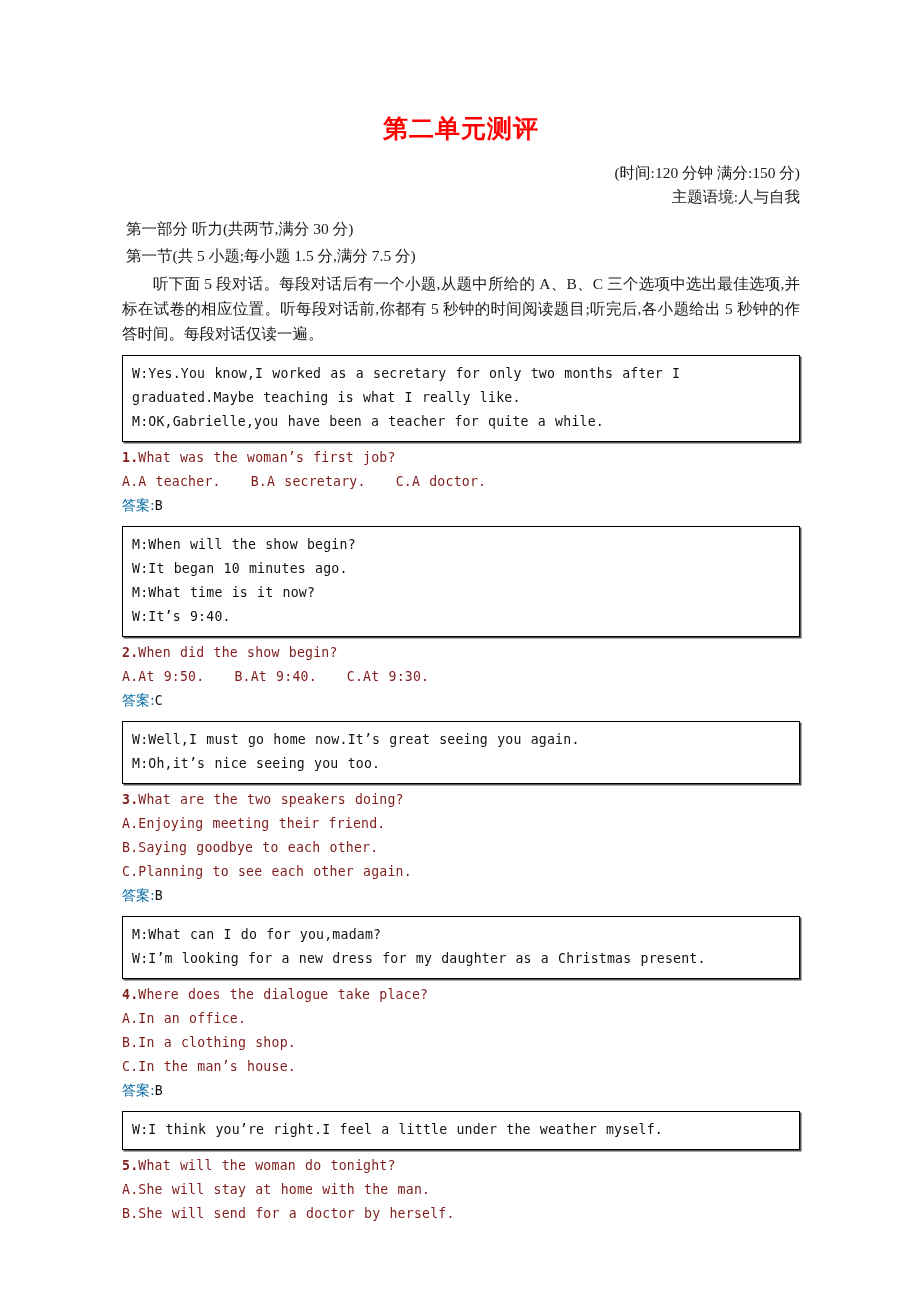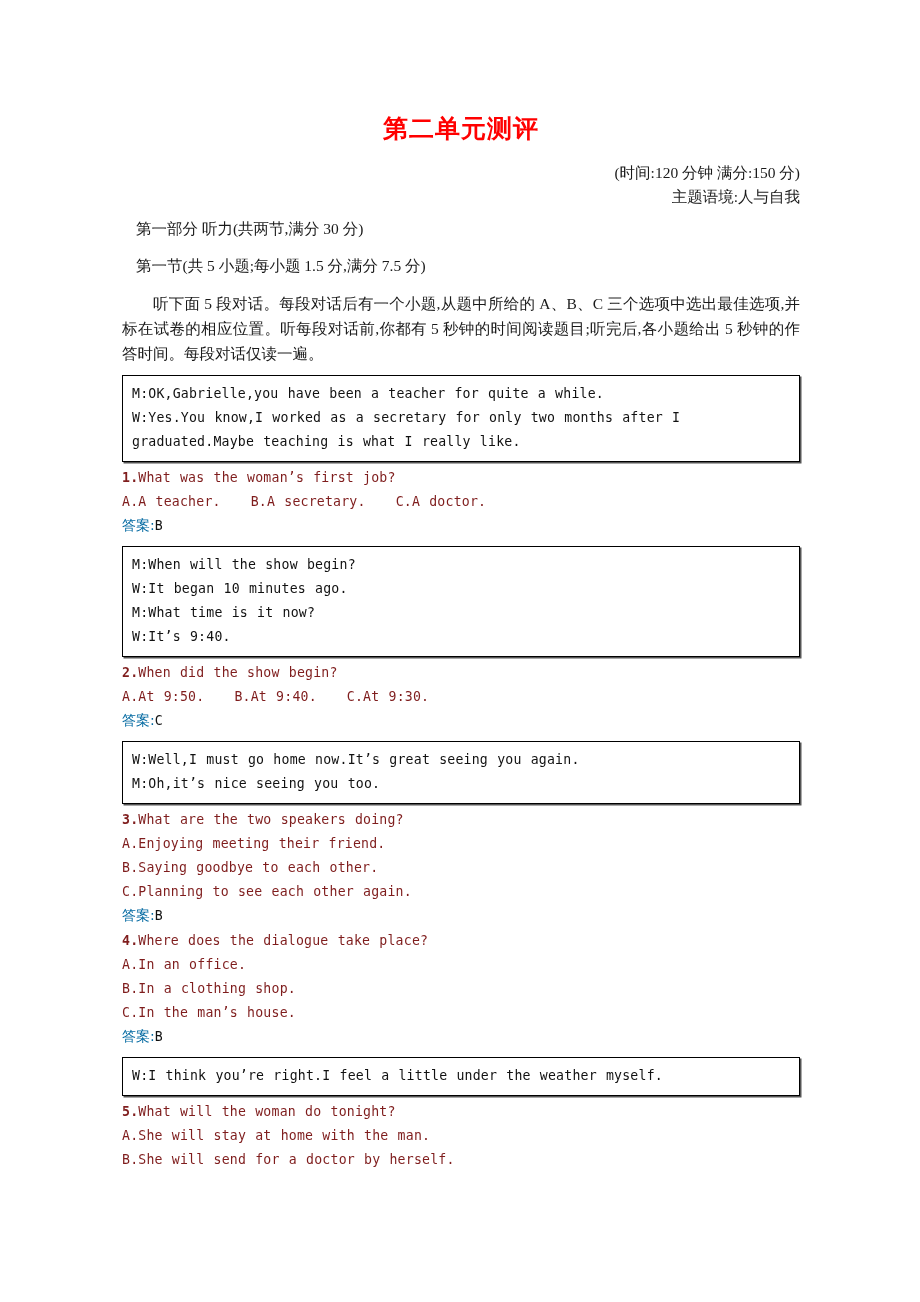--- a/index.html
+++ b/index.html
@@ -45,21 +45,21 @@
     font-size: 15.5px;
     line-height: 24px;
     margin: 0;
     color: #1a1a1a;
   }
 
   
   .section-line {
     font-size: 15.5px;
     line-height: 23px;
-    margin: 14px;
+    margin: 4px;
     color: #1a1a1a;
   }
   .intro-para {
     font-size: 15.5px;
     line-height: 25px;
     margin: 0;
     text-align: justify;
     text-justify: inter-ideograph;
     text-indent: 2em;
     color: #1a1a1a;
@@ -132,22 +132,22 @@
     <div class="subtitle">(时间:120 分钟   满分:150 分)</div>
     <div class="subtitle">主题语境:人与自我</div>
 
     <div class="section-line" style="margin-top:8px;">第一部分   听力(共两节,满分 30 分)</div>
     <div class="section-line">第一节(共 5 小题;每小题 1.5 分,满分 7.5 分)</div>
     <div class="intro-para">听下面 5 段对话。每段对话后有一个小题,从题中所给的 A、B、C 三个选项中选出最佳选项,并标在试卷的相应位置。听每段对话前,你都有 5 秒钟的时间阅读题目;听完后,各小题给出 5 秒钟的作答时间。每段对话仅读一遍。</div>
 
     <div id="items-root">
         <div>
           <div class="dialogue-box">
+            <div class="dialogue-line">W:Yes.You know,I worked as a secretary for only two months after I graduated.Maybe teaching is what I really like.</div>
             <div class="dialogue-line">M:OK,Gabrielle,you have been a teacher for quite a while.</div>
-            <div class="dialogue-line">W:Yes.You know,I worked as a secretary for only two months after I graduated.Maybe teaching is what I really like.</div>
           </div>
           <div class="question-block">
             <div class="q-stem"><span class="q-num">1.</span><span>What was the woman’s first job?</span></div>
             <div class="q-option q-options-inline"><span>A.A teacher.</span><span class="opt-gap"></span><span>B.A secretary.</span><span class="opt-gap"></span><span>C.A doctor.</span></div>
             <div class="answer-line"><span class="answer-label">答案:</span><span class="answer-value">B</span></div>
           </div>
         </div>
         <div>
           <div class="dialogue-box">
             <div class="dialogue-line">M:When will the show begin?</div>
@@ -168,20 +168,24 @@
           </div>
           <div class="question-block">
             <div class="q-stem"><span class="q-num">3.</span><span>What are the two speakers doing?</span></div>
             <div class="q-option">A.Enjoying meeting their friend.</div>
             <div class="q-option">B.Saying goodbye to each other.</div>
             <div class="q-option">C.Planning to see each other again.</div>
             <div class="answer-line"><span class="answer-label">答案:</span><span class="answer-value">B</span></div>
           </div>
         </div>
         <div>
+          <div class="dialogue-box">
+            <div class="dialogue-line">M:What can I do for you,madam?</div>
+            <div class="dialogue-line">W:I’m looking for a new dress for my daughter as a Christmas present.</div>
+          </div>
           <div class="question-block">
             <div class="q-stem"><span class="q-num">4.</span><span>Where does the dialogue take place?</span></div>
             <div class="q-option">A.In an office.</div>
             <div class="q-option">B.In a clothing shop.</div>
             <div class="q-option">C.In the man’s house.</div>
             <div class="answer-line"><span class="answer-label">答案:</span><span class="answer-value">B</span></div>
           </div>
         </div>
         <div>
           <div class="dialogue-box">

